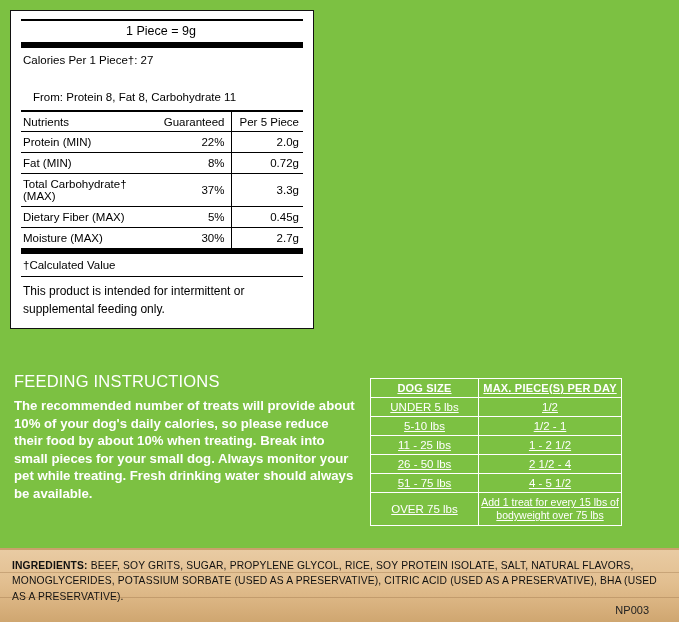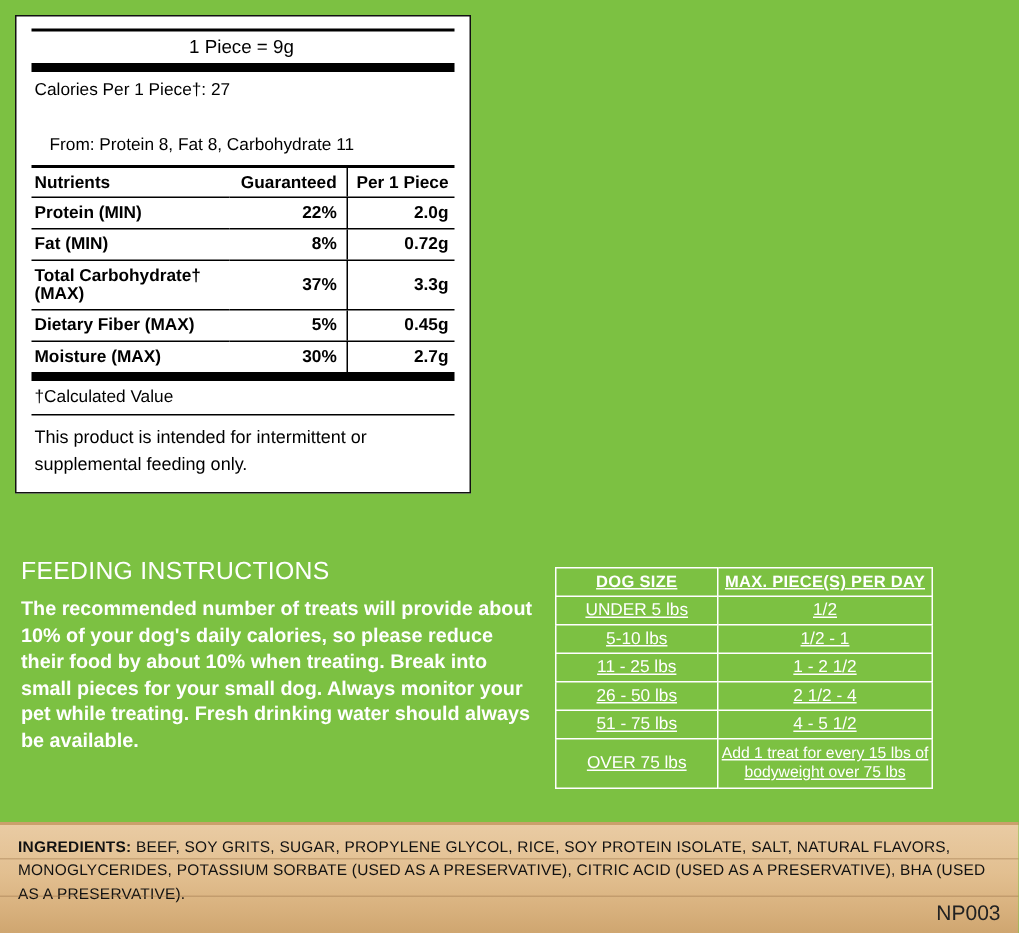--- a/index.html
+++ b/index.html
@@ -56,21 +56,21 @@
   .calories-block .indent { display: block; padding-left: 10px; margin-top: 20px; }
 
   table.nf {
     width: 100%;
     border-collapse: collapse;
     font-size: 11.5px;
     color: #000;
   }
   table.nf th, table.nf td {
     padding: 4px 2px 4px 2px;
-    font-weight: bold;
+    font-weight: normal;
     text-align: left;
     vertical-align: middle;
   }
   table.nf th.c2, table.nf td.c2 { text-align: right; padding-right: 6px; width: 78px; }
   table.nf th.c3, table.nf td.c3 { text-align: right; width: 72px; border-left: 1px solid #000; padding-right: 4px; }
   table.nf tr.hdr th { border-bottom: 1px solid #000; padding-bottom: 3px; }
   table.nf tr.row td { border-bottom: 1px solid #000; }
   table.nf tr.row.last td { border-bottom: none; }
   td.sub { padding-left: 16px; }
 
@@ -141,23 +141,23 @@
     color: #111;
   }
   .ing-text {
     font-size: 10.3px;
     line-height: 1.5;
     letter-spacing: 0.15px;
   }
   .ing-label { font-weight: bold; }
   .code {
     position: absolute;
-    right: 12px;
+    right: 30px;
     bottom: 6px;
-    font-size: 14px;
+    font-size: 11px;
     color: #222;
   }
   .wood-line {
     position: absolute;
     left: 0; width: 679px; height: 1px;
     background: rgba(150,110,65,0.35);
   }
 </style>
 </head>
 <body>
@@ -172,21 +172,21 @@
       <span>Calories Per 1 Piece†: 27</span>
       <span class="indent">From: Protein 8, Fat 8, Carbohydrate 11</span>
     </div>
     <div class="rule-med"></div>
 
     <table class="nf">
       <tbody>
           <tr class="hdr">
         <th>Nutrients</th>
         <th class="c2">Guaranteed</th>
-        <th class="c3">Per 1 Piece</th>
+        <th class="c3">Per 5 Piece</th>
       </tr>
       <tr class="row">
         <td>Protein (MIN)</td>
         <td class="c2">22%</td>
         <td class="c3">2.0g</td>
       </tr>
       <tr class="row">
         <td>Fat (MIN)</td>
         <td class="c2">8%</td>
         <td class="c3">0.72g</td>

